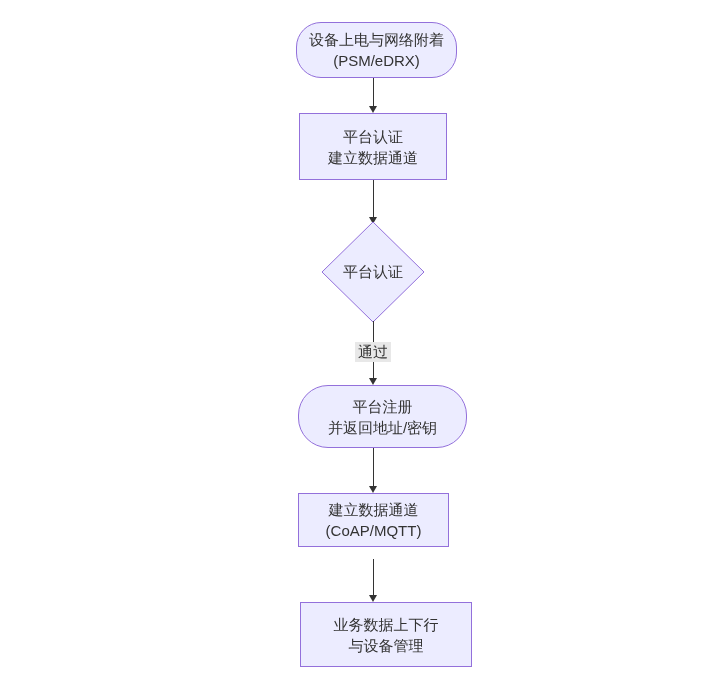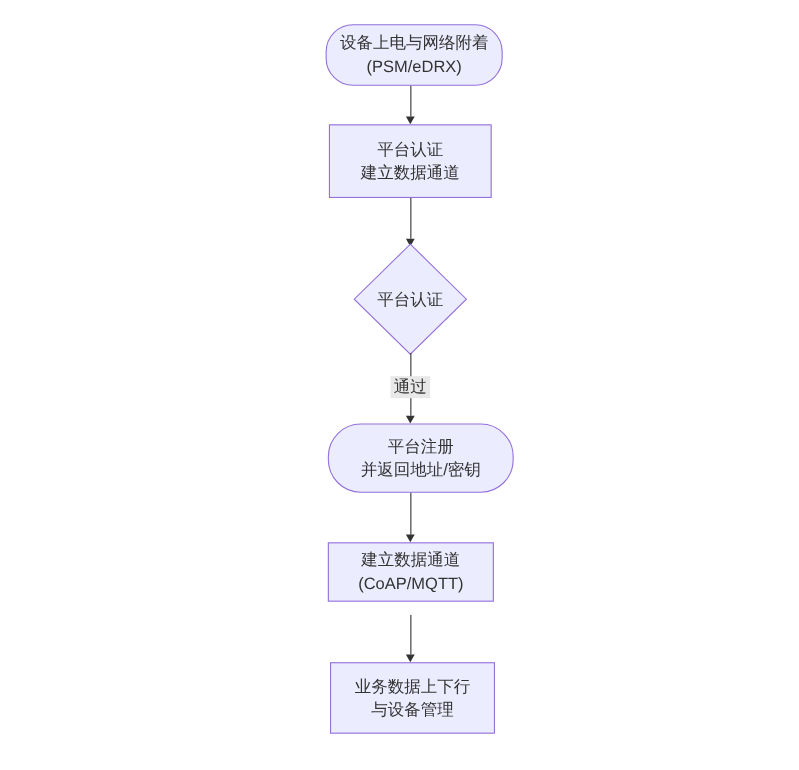--- a/index.html
+++ b/index.html
@@ -78,21 +78,21 @@
     font-size: 15px;
     line-height: 20px;
     color: #333333;
     white-space: nowrap;
   }
   
   #node-0 { left: 296px; top: 22px;  width: 161px; height: 56px; border-radius: 25px; }
   #node-1 { left: 299px; top: 113px; width: 148px; height: 67px; }
   #node-3 { left: 298px; top: 385px; width: 169px; height: 63px; border-radius: 30px; }
   #node-4 { left: 298px; top: 493px; width: 151px; height: 54px; }
-  #node-5 { left: 300px; top: 602px; width: 150px; height: 65px; }
+  #node-5 { left: 300px; top: 602px; width: 172px; height: 65px; }
   #edge-0 { top: 78px;  height: 35px; }
   #edge-1 { top: 180px; height: 44px; }
   #edge-2 { top: 321px; height: 64px; }
   #edge-3 { top: 448px; height: 45px; }
   #edge-4 { top: 559px; height: 43px; }
 </style>
 </head>
 <body>
 
 <div class="canvas">

